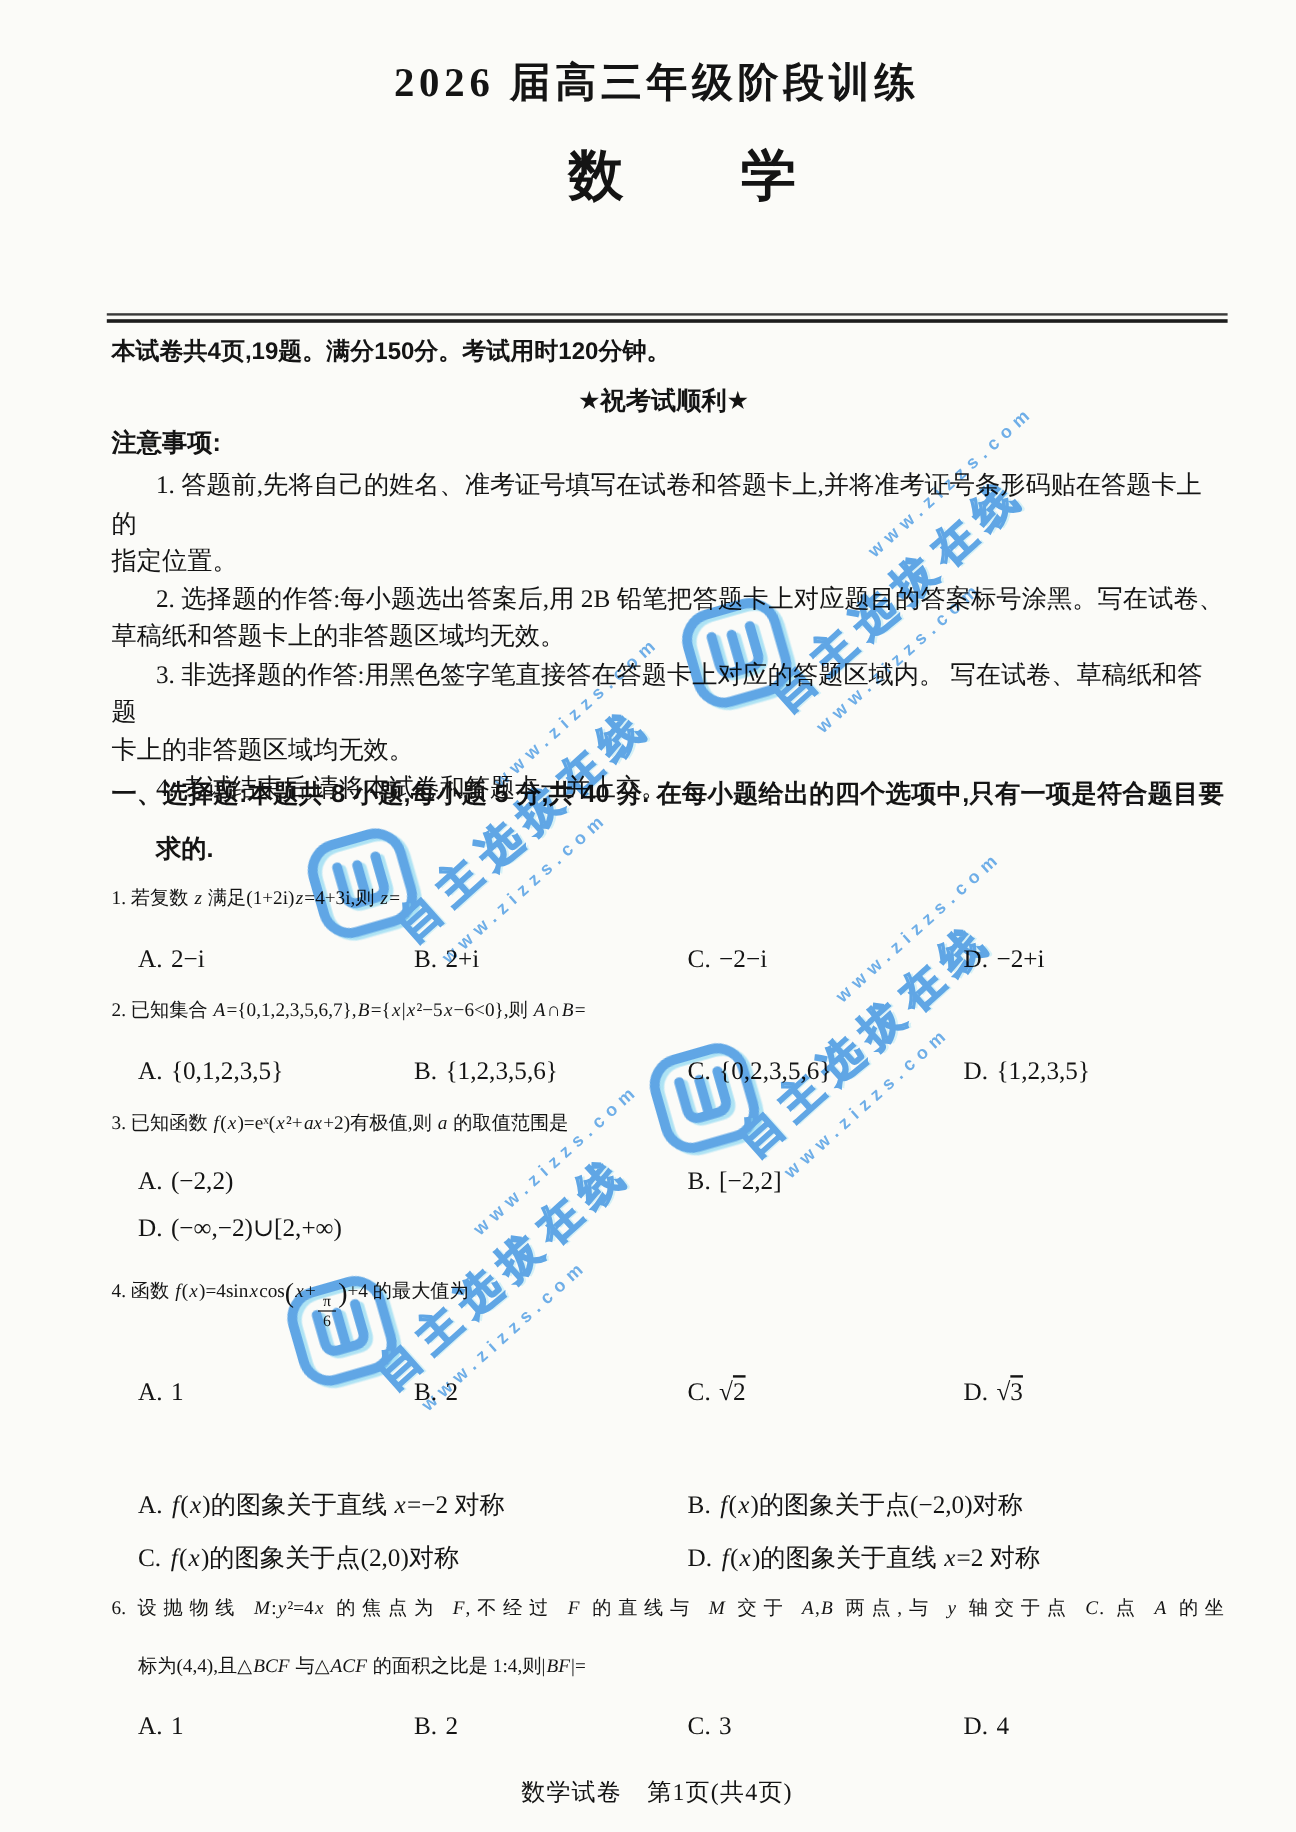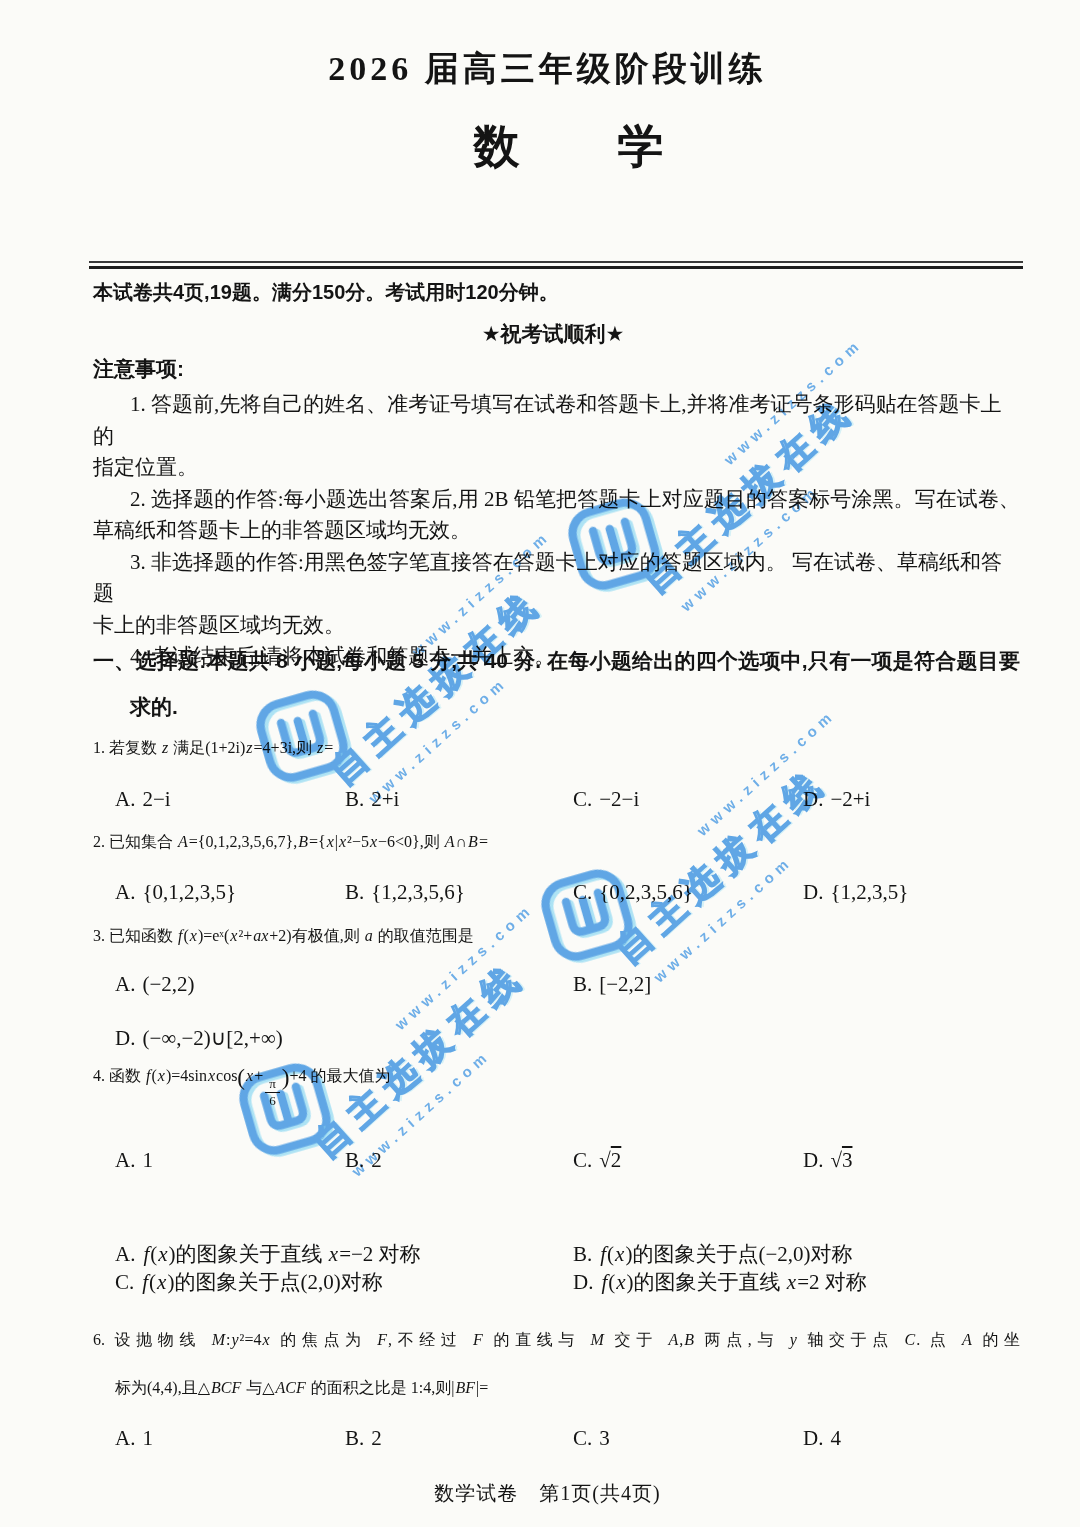--- a/index.html
+++ b/index.html
@@ -39,22 +39,22 @@
   .n-line.fill{white-space:normal;text-align-last:justify;}
 
   .sec-h1{top:647px;left:78px;width:927px;font-size:21px;text-align-last:justify;}
   .sec-h2{top:693px;left:115px;font-size:21px;text-align:center;}
 
   .stem{font-size:16px;white-space:nowrap;}
   .stem.fill{width:927px;white-space:normal;text-align-last:justify;}
   .opts{left:78px;width:930px;display:grid;padding-left:22px;font-size:21px;}
   .cols4{grid-template-columns:230px 228px 230px auto;}
   .cols2{grid-template-columns:458px auto;}
-  .g14{row-gap:29px;font-family:Liberation Serif, serif;}
-  .g16{}
+  .g14{row-gap:14px;}
+  .g16{row-gap:16px;}
   .opt{white-space:nowrap;}
   .opt-label{margin-right:7px;}
 
   .mi{font-style:italic;padding:0 1px;}
   .tx{font-style:normal;}
   .big{font-size:1.45em;vertical-align:-0.18em;line-height:0;}
   .frac{display:inline-flex;flex-direction:column;align-items:center;
         vertical-align:-0.55em;line-height:1.05;font-size:0.82em;margin:0 2px;}
   .fnum{border-bottom:1.4px solid var(--ink);padding:0 4px 1px;}
   .fden{padding-top:1px;}

